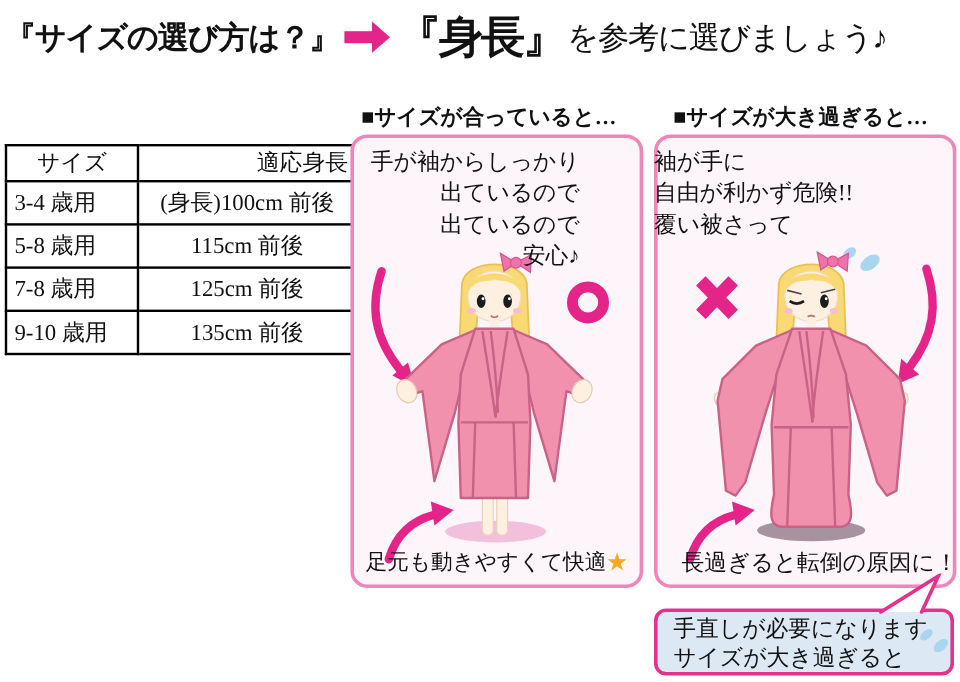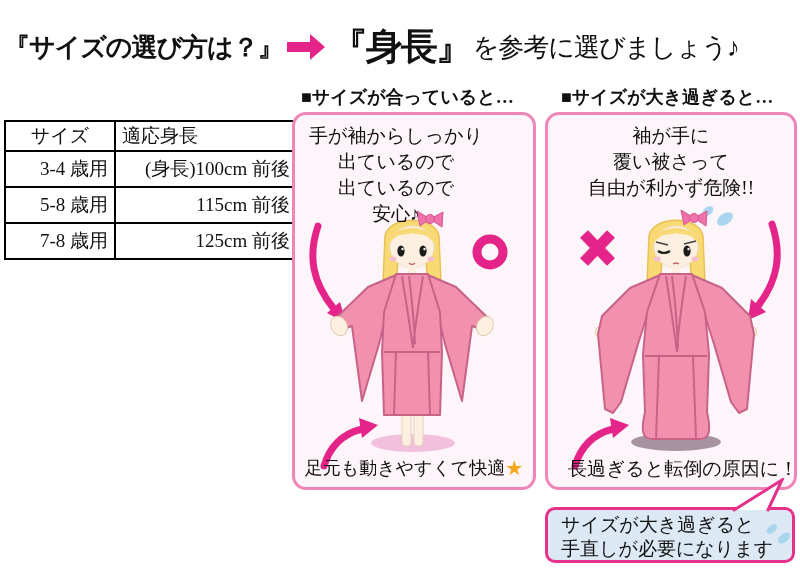--- a/index.html
+++ b/index.html
@@ -3,47 +3,47 @@
 <meta charset="utf-8">
 <style>
   html,body{margin:0;padding:0;}
   body{
     width:800px;height:568px;position:relative;background:#ffffff;
     font-family:"Liberation Serif","DejaVu Serif",serif;color:#111;overflow:hidden;
   }
   
   .title-row{position:absolute;top:6px;left:4px;display:flex;align-items:center;white-space:nowrap;}
   .title-p1{font-size:26px;font-weight:bold;letter-spacing:-1px;}
-  .title-p2{font-size:37px;font-weight:bold;letter-spacing:-2px;margin:16px 2px;}
+  .title-p2{font-size:37px;font-weight:bold;letter-spacing:-2px;margin:0 2px;}
   .title-p3{font-size:26px;font-weight:normal;letter-spacing:-1px;}
   .title-arrow{position:relative;width:40px;height:26px;margin:0 3px;flex:0 0 auto;}
   .title-arrow .bar{position:absolute;left:1px;top:8px;width:23px;height:10px;background:#e5248a;}
   .title-arrow .head{position:absolute;left:24px;top:0;width:0;height:0;
     border-top:13px solid transparent;border-bottom:13px solid transparent;border-left:15px solid #e5248a;}
   
   .size-table{position:absolute;left:4px;top:120px;border-collapse:collapse;}
   .size-table td{border:2px solid #000;font-size:19px;height:34px;padding:0 6px;}
   .size-table tr.hdr td{height:28px;text-align:center;}
-  .size-table td.c1{width:96px;text-align:right;}
-  .size-table td.c2{width:168px;text-align:right;padding-right:9px;}
+  .size-table td.c1{width:96px;text-align:left;}
+  .size-table td.c2{width:168px;text-align:center;padding-right:9px;}
   
   .panel-heading{position:absolute;top:85px;font-size:18px;font-weight:bold;letter-spacing:0px;}
   .ph-left{left:301px;}
   .ph-right{left:561px;}
   
   .panel{position:absolute;top:112px;height:378px;background:#fdf5f9;
     border:3px solid #ef86b8;border-radius:14px;box-sizing:border-box;}
   .panel-fit{left:292px;width:244px;}
   .panel-over{left:545px;width:252px;}
   .panel-art{position:absolute;top:112px;height:378px;pointer-events:none;}
   .art-fit{left:292px;width:244px;}
   .art-over{left:545px;width:252px;}
   .panel-text{position:absolute;font-size:19px;line-height:26px;}
-  .fit-body{left:309px;top:123px;text-align:center;}
-  .over-body{left:545px;top:123px;width:252px;text-align:center;}
+  .fit-body{left:309px;top:123px;text-align:right;}
+  .over-body{left:545px;top:123px;width:252px;}
   .panel-caption{position:absolute;top:456px;font-size:18px;text-align:center;}
   .fit-caption{left:292px;width:244px;}
   .over-caption{left:545px;width:276px;font-size:19px;}
   .star{color:#f6a820;}
   
   .note-bubble{position:absolute;left:545px;top:507px;width:250px;height:56px;box-sizing:border-box;
     background:#dce9f5;border:3px solid #e5308c;border-radius:10px;z-index:1;}
   .note-bubble .txt{padding:3px 0 0 13px;font-size:19px;line-height:24px;}
   .bubble-tail{position:absolute;left:722px;top:478px;width:72px;height:35px;z-index:2;}
   .bubble-drops{position:absolute;left:763px;top:521px;width:32px;height:26px;z-index:3;}
@@ -58,33 +58,37 @@
       <span class="head"></span>
   </span>
   <span class="title-p2">『身長』</span>
   <span class="title-p3">を参考に選びましょう♪</span>
 </div>
 
 <table class="size-table">
   <tbody>
       <tr class="hdr">
     <td class="c1">サイズ</td>
-    <td class="c2" style="text-align:left;">適応身長</td>
+    <td class="c2" style="text-align:right;">適応身長</td>
   </tr>
   <tr>
     <td class="c1">3-4 歳用</td>
     <td class="c2">(身長)100cm 前後</td>
   </tr>
   <tr>
     <td class="c1">5-8 歳用</td>
     <td class="c2">115cm 前後</td>
   </tr>
   <tr>
     <td class="c1">7-8 歳用</td>
     <td class="c2">125cm 前後</td>
+  </tr>
+  <tr>
+    <td class="c1">9-10 歳用</td>
+    <td class="c2">135cm 前後</td>
   </tr>
 </tbody>
   </table>
 
 <div class="panel-heading ph-left">■サイズが合っていると…</div>
 <div class="panel-heading ph-right">■サイズが大き過ぎると…</div>
 
 <div class="panel panel-fit"></div>
 
 <svg class="panel-art art-fit" viewBox="0 0 244 378">
@@ -208,29 +212,29 @@
     <path d="M115,163 L85,176 L57,204 L53,222 L60,297 L68,301 L76,290 L93,232 Z" fill="#f191ae"></path>
     <path d="M147,163 L177,176 L205,204 L209,222 L202,297 L194,301 L186,290 L169,232 Z" fill="#f191ae"></path>
     <path d="M115,162 L147,162 L160,200 L164,242 L162,300 C166,318 165,326 156,327 L106,327 C97,326 96,318 100,300 L98,242 L102,200 Z" fill="#f191ae"></path>
     <path d="M121,164 C125,192 129,216 132,240 M141,164 C137,192 133,216 132,240 M127,164 C130,188 132,210 133,236" fill="none"></path>
     <path d="M100,244 L162,244 M114,244 L111,327 M148,244 L151,327" fill="none"></path>
   </g>
 </svg>
 
 <div class="panel-text over-body">
   <div>袖が手に</div>
+  <div>自由が利かず危険!!</div>
   <div>覆い被さって</div>
-  <div>自由が利かず危険!!</div>
 </div>
 <div class="panel-caption over-caption">長過ぎると転倒の原因に！</div>
 
 <div class="note-bubble">
   <div class="txt">
+    <div>手直しが必要になります</div>
     <div>サイズが大き過ぎると</div>
-    <div>手直しが必要になります</div>
   </div>
 </div>
 <svg class="bubble-tail" viewBox="0 0 72 35">
   <polygon points="60,2 12,32 46,32" fill="#ffffff"></polygon>
   <path d="M12,32 L60,2 L46,32" stroke="#e5308c" stroke-width="3" fill="none" stroke-linecap="round"></path>
 </svg>
 <svg class="bubble-drops" viewBox="0 0 32 26">
   <g fill="#a9d5ef">
     <ellipse cx="9" cy="8" rx="6" ry="3.6" transform="rotate(-40 9 8)"></ellipse>
     <ellipse cx="21" cy="17" rx="7" ry="4.2" transform="rotate(-40 21 17)"></ellipse>

